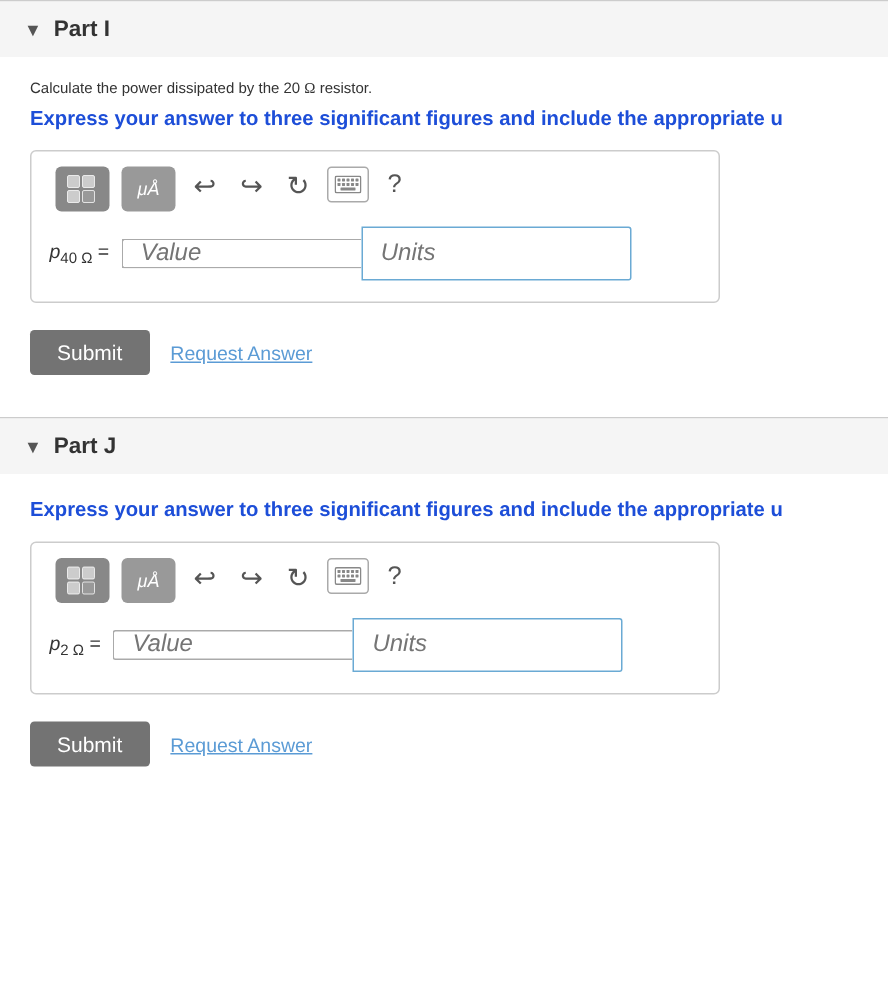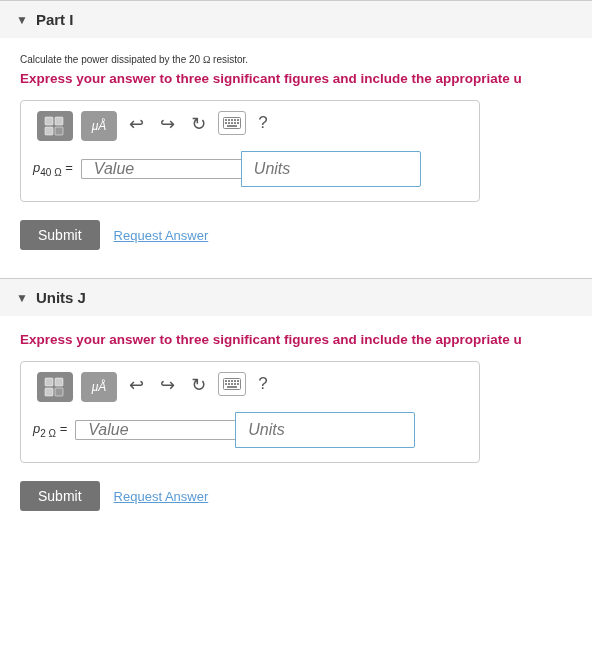--- a/index.html
+++ b/index.html
@@ -47,21 +47,21 @@
       color: #333;
     }
 
     .question-text .omega {
       font-family: serif;
     }
 
     .instruction-text {
       font-size: 13.5px;
       font-weight: bold;
-      color: #be185d;
+      color: #1d4ed8;
       margin-bottom: 14px;
     }
 
     .answer-box {
       border: 1px solid #ccc;
       border-radius: 4px;
       padding: 10px 12px 14px 12px;
       display: inline-block;
       width: 460px;
       margin-bottom: 14px;
@@ -283,21 +283,21 @@
       <div class="action-row">
         <button class="submit-btn">Submit</button>
         <button class="request-answer-link">Request Answer</button>
       </div>
     </div>
   </div>
 
   <div class="part-section" style="margin-top:8px;">
     <div class="part-header">
       <span class="chevron">▼</span>
-      <span class="part-label">Units J</span>
+      <span class="part-label">Part J</span>
     </div>
     <div class="part-content">
       <p class="instruction-text">
         Express your answer to three significant figures and include the appropriate u
       </p>
       <div class="answer-box">
         <div class="toolbar">
 
           <button class="tool-btn grid-icon" title="Matrix">
             <svg class="grid-svg" viewBox="0 0 22 20" fill="none" xmlns="http://www.w3.org/2000/svg">

